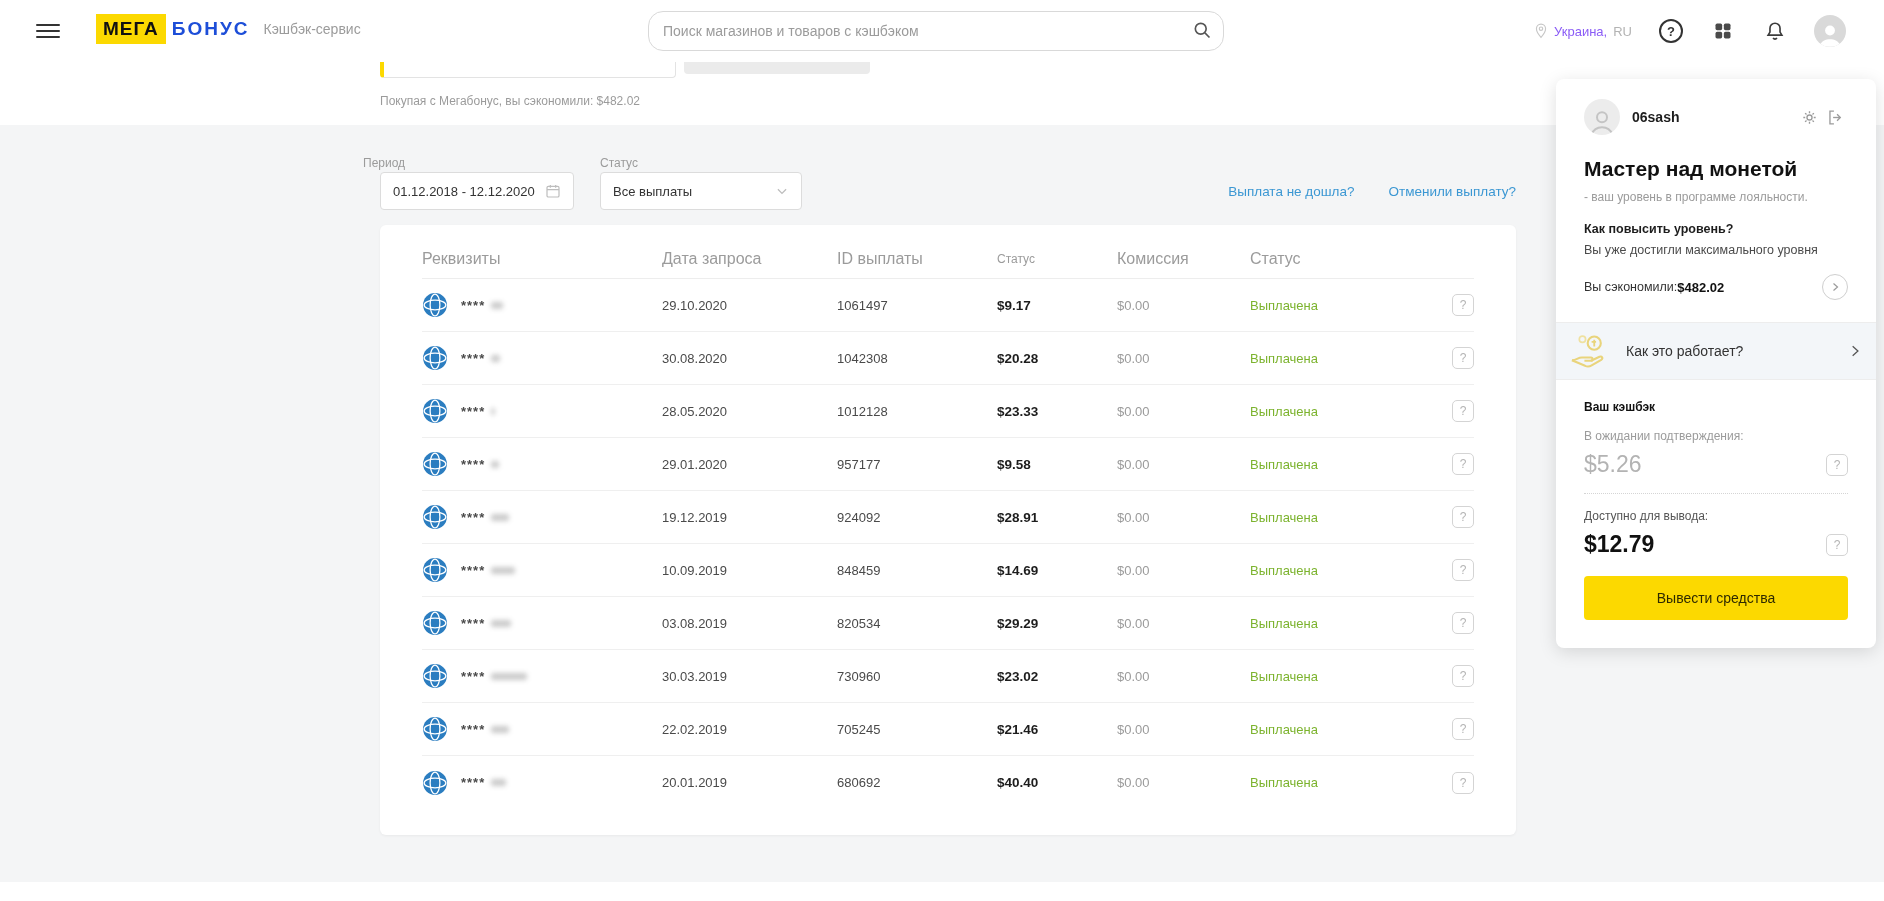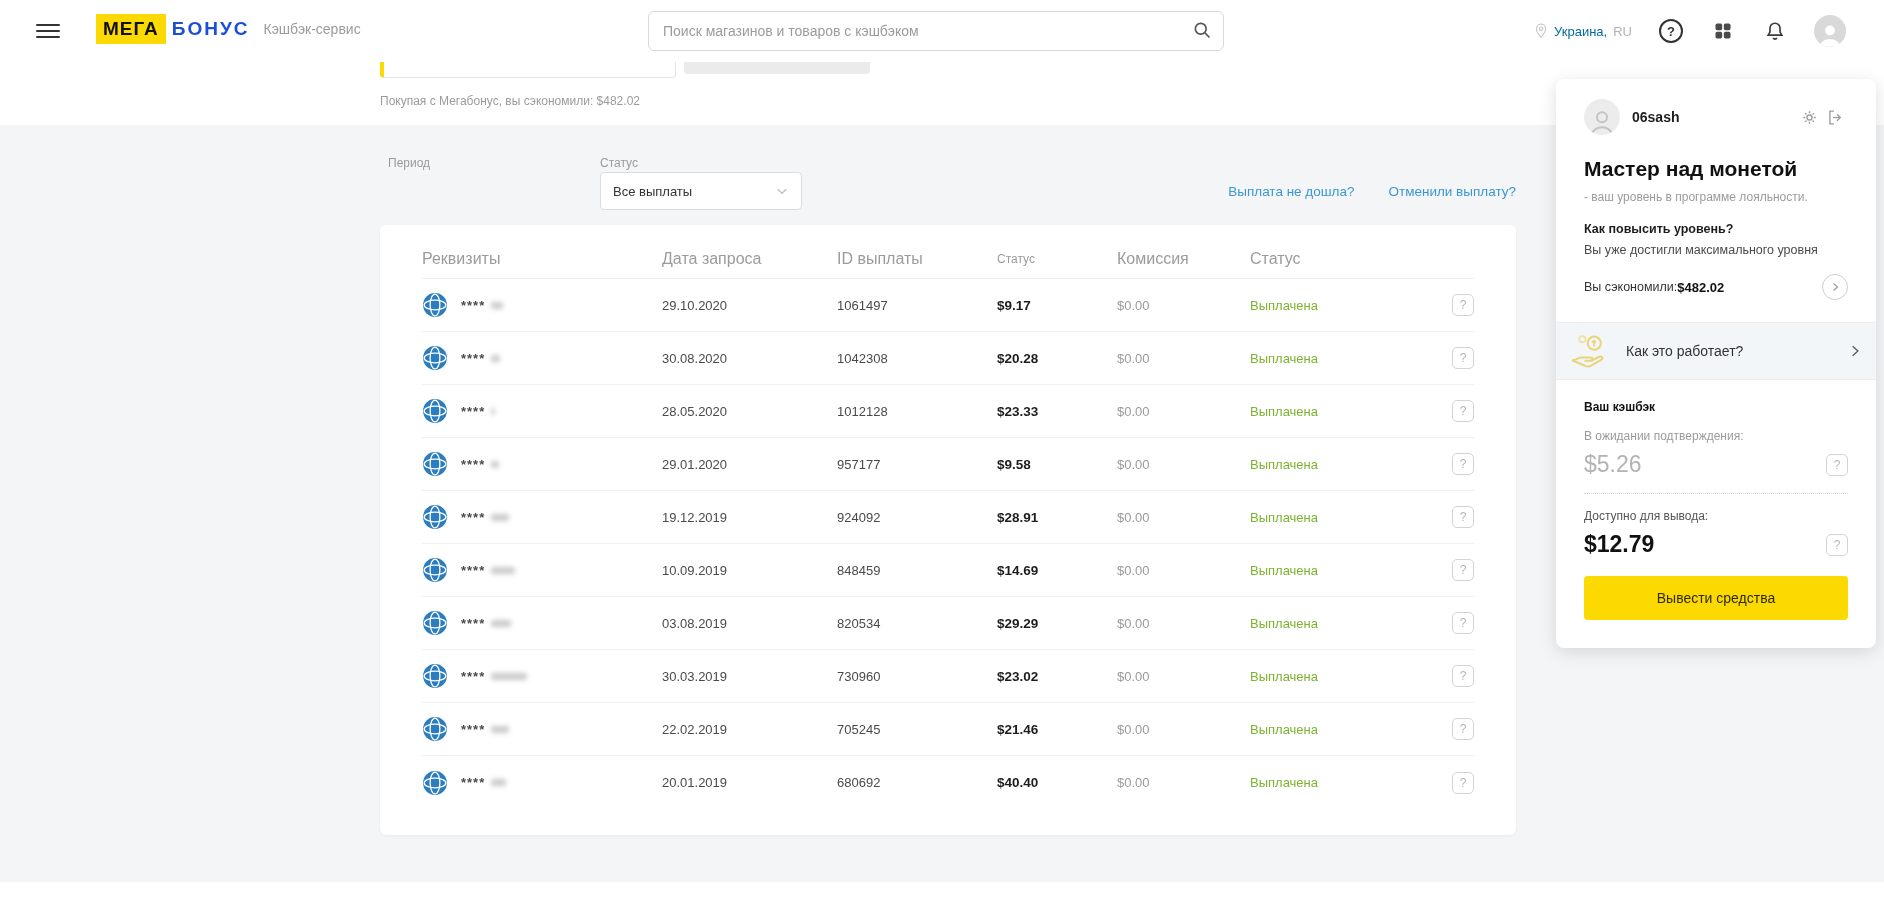--- a/index.html
+++ b/index.html
@@ -8,42 +8,42 @@
 
   
   .header { position:absolute; top:0; left:0; width:1884px; height:62px; background:#fff; z-index:30; display:flex; align-items:center; }
   .burger { position:absolute; left:36px; top:20px; width:24px; height:20px; cursor:pointer; }
   .burger span { display:block; height:2px; background:#333; margin:4px 0; border-radius:1px; }
   .logo-wrap { position:absolute; left:96px; top:14px; display:flex; align-items:center; }
   .logo-mega { background:#fcd900; color:#111; font-weight:bold; font-size:19px; letter-spacing:1px; padding:4px 7px; }
   .logo-bonus { color:#1d4ed8; font-weight:bold; font-size:19px; letter-spacing:2px; margin-left:6px; }
   .logo-tag { color:#9b9b9b; font-size:14px; margin-left:14px; }
   .search-wrap { position:absolute; left:648px; top:11px; width:576px; height:40px; }
-  .search-input { width:100%; height:100%; border:1px solid #d9d9d9; border-radius:6px; padding:0 44px 0 14px; font-size:14px; color:#333; outline:none; font-family:inherit; }
+  .search-input { width:100%; height:100%; border:1px solid #d9d9d9; border-radius:15px; padding:0 44px 0 14px; font-size:14px; color:#333; outline:none; font-family:inherit; }
   .search-input::placeholder { color:#9b9b9b; }
   .search-ic { position:absolute; right:12px; top:9px; }
   .hdr-right { position:absolute; right:0; top:0; height:62px; display:flex; align-items:center; gap:26px; padding-right:38px; }
   .loc { display:flex; align-items:center; gap:6px; font-size:13px; cursor:pointer; }
-  .loc .country { color:#0369a1; }
+  .loc .country { color:#8b5cf6; }
   .loc .lang { color:#b3b3b3; }
   .icbtn { width:26px; height:26px; display:flex; align-items:center; justify-content:center; cursor:pointer; }
   .help-circ { width:24px; height:24px; border:2px solid #333; border-radius:50%; display:flex; align-items:center; justify-content:center; font-size:13px; font-weight:bold; color:#333; }
   .hdr-avatar { width:32px; height:32px; border-radius:50%; background:#d9d9d9; display:flex; align-items:flex-end; justify-content:center; overflow:hidden; cursor:pointer; }
 
   
   .subband { position:absolute; top:62px; left:0; width:1884px; height:63px; background:#fff; }
   .tab-stub-active { position:absolute; left:380px; top:0; width:296px; height:16px; background:#fff; border:1px solid #e3e3e3; border-top:none; border-left:4px solid #fcd900; border-radius:0 0 4px 4px; }
   .tab-stub-gray { position:absolute; left:684px; top:0; width:186px; height:12px; background:#ebebeb; border-radius:0 0 4px 4px; }
   .savings-note { position:absolute; left:380px; top:32px; font-size:12px; color:#9b9b9b; }
 
   
   .main { position:absolute; top:125px; left:0; width:1884px; height:757px; background:#f4f5f6; }
 
   .filter-label { position:absolute; font-size:12px; color:#9b9b9b; }
-  .lbl-period { left:388px; top:31px; }
+  .lbl-period { left:363px; top:31px; }
   .lbl-status { left:600px; top:31px; }
   .field { position:absolute; top:47px; height:38px; background:#fff; border:1px solid #dcdcdc; border-radius:4px; display:flex; align-items:center; padding:0 12px; font-size:13px; color:#333; cursor:pointer; }
   .field-period { left:380px; width:194px; justify-content:space-between; }
   .field-status { left:600px; width:202px; justify-content:space-between; }
   .links { position:absolute; right:368px; top:47px; height:38px; display:flex; align-items:center; gap:34px; }
   .blue-link { color:#3b97d3; font-size:13.5px; text-decoration:none; cursor:pointer; }
 
   
   .card { position:absolute; left:380px; top:100px; width:1136px; background:#fff; border-radius:6px; box-shadow:0 1px 3px rgba(0,0,0,0.05); padding:14px 42px 26px 42px; }
   .t-head { display:flex; align-items:center; height:40px; border-bottom:1px solid #ededed; }
@@ -177,20 +177,27 @@
 
 <div class="subband">
   <div class="tab-stub-active"></div>
   <div class="tab-stub-gray"></div>
   <div class="savings-note">Покупая с Мегабонус, вы сэкономили: $482.02</div>
 </div>
 
 <div class="main">
 
   <div class="filter-label lbl-period">Период</div>
+  <div class="field field-period">
+    <span>01.12.2018 - 12.12.2020</span>
+    <svg width="16" height="16" viewBox="0 0 24 24">
+      <rect x="3" y="5" width="18" height="16" rx="2" fill="none" stroke="#bdbdbd" stroke-width="1.8"></rect>
+      <path d="M3 10h18M8 3v4M16 3v4" stroke="#bdbdbd" stroke-width="1.8"></path>
+    </svg>
+  </div>
 
   <div class="filter-label lbl-status">Статус</div>
   <div class="field field-status">
     <span>Все выплаты</span>
     <svg width="14" height="14" viewBox="0 0 24 24">
       <path d="M5 9l7 7 7-7" fill="none" stroke="#bdbdbd" stroke-width="2.2"></path>
     </svg>
   </div>
 
   <div class="links">

